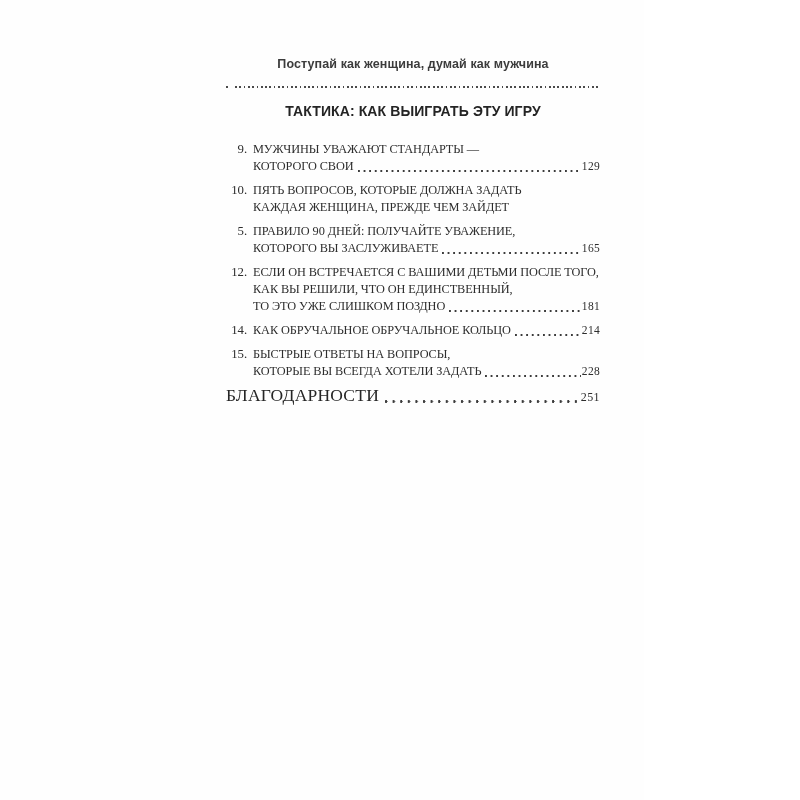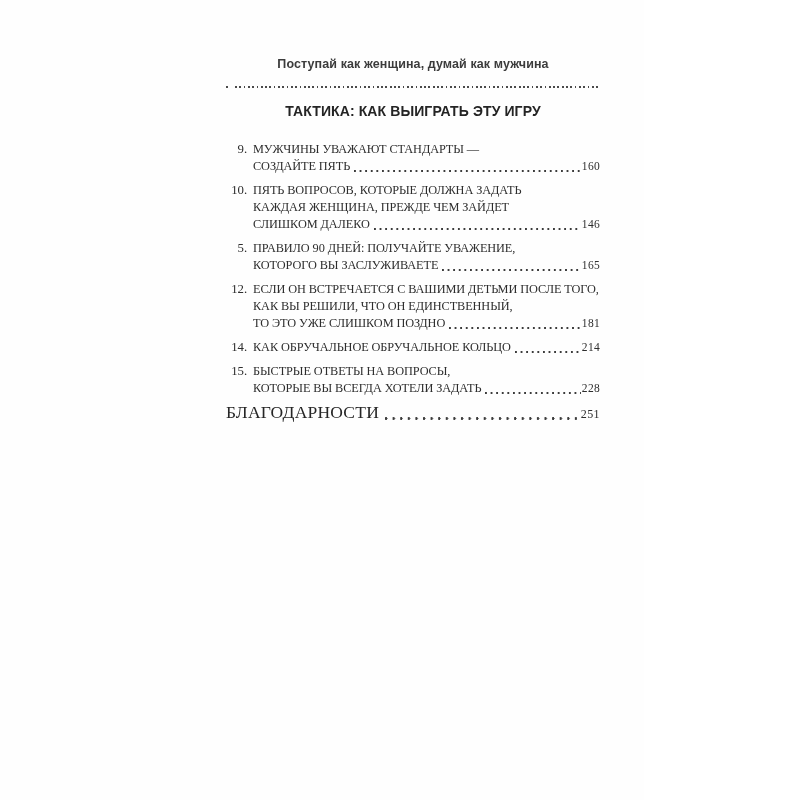--- a/index.html
+++ b/index.html
@@ -134,38 +134,33 @@
     <div class="part-title">ТАКТИКА: КАК ВЫИГРАТЬ ЭТУ ИГРУ</div>
 
     <div class="toc">
 
       <div class="toc-item">
         <div class="toc-line">
           <span class="toc-num">9.</span>
           <span class="toc-text">МУЖЧИНЫ УВАЖАЮТ СТАНДАРТЫ —</span>
         </div>
         <div class="toc-line cont">
-          <span class="toc-text">СОЗДАЙТЕ ПЯТЬ</span>
-          <span class="leader"></span>
-          <span class="toc-page">160</span>
+          <span class="toc-text">КОТОРОГО СВОИ</span>
+          <span class="leader"></span>
+          <span class="toc-page">129</span>
         </div>
       </div>
 
       <div class="toc-item">
         <div class="toc-line">
           <span class="toc-num">10.</span>
           <span class="toc-text">ПЯТЬ ВОПРОСОВ, КОТОРЫЕ ДОЛЖНА ЗАДАТЬ</span>
         </div>
         <div class="toc-line cont">
           <span class="toc-text">КАЖДАЯ ЖЕНЩИНА, ПРЕЖДЕ ЧЕМ ЗАЙДЕТ</span>
-        </div>
-        <div class="toc-line cont">
-          <span class="toc-text">СЛИШКОМ ДАЛЕКО</span>
-          <span class="leader"></span>
-          <span class="toc-page">146</span>
         </div>
       </div>
 
       <div class="toc-item">
         <div class="toc-line">
           <span class="toc-num">5.</span>
           <span class="toc-text">ПРАВИЛО 90 ДНЕЙ: ПОЛУЧАЙТЕ УВАЖЕНИЕ,</span>
         </div>
         <div class="toc-line cont">
           <span class="toc-text">КОТОРОГО ВЫ ЗАСЛУЖИВАЕТЕ</span>

